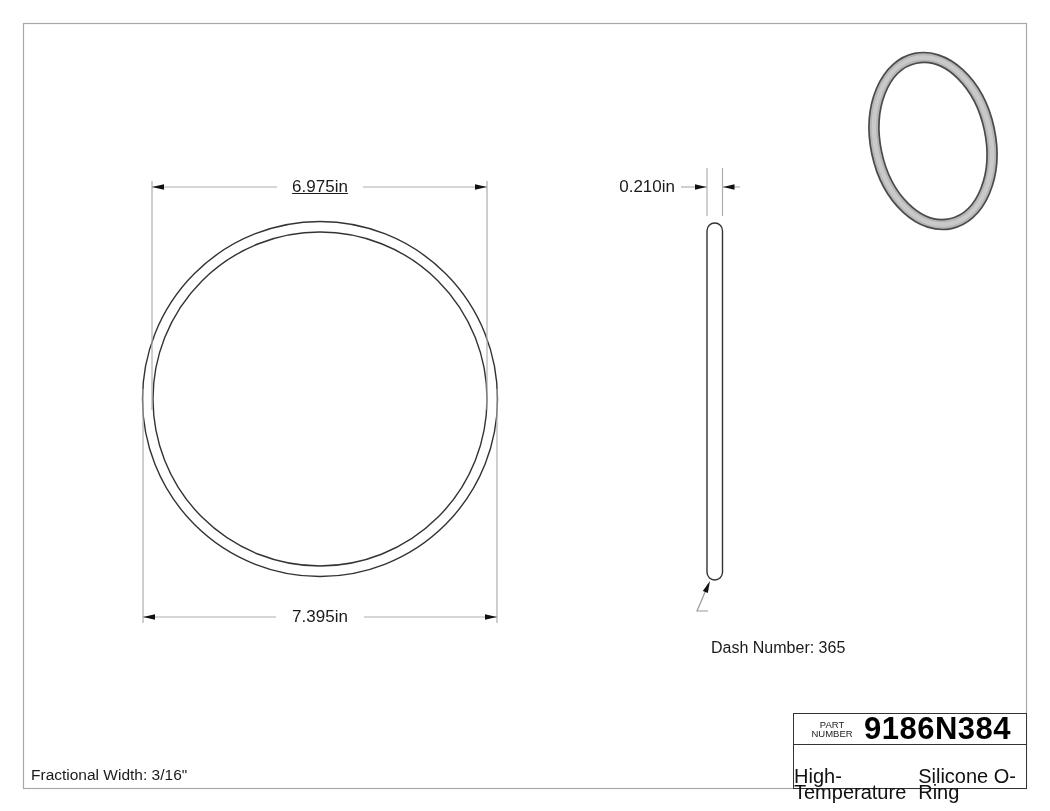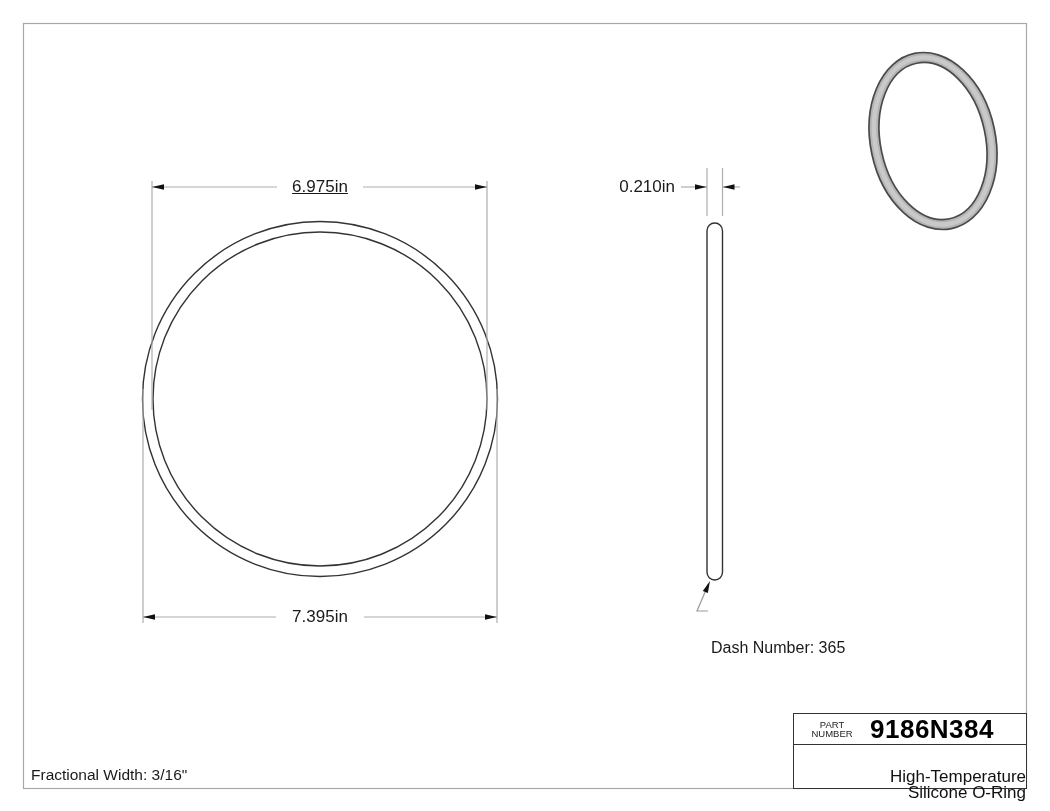--- a/index.html
+++ b/index.html
@@ -28,26 +28,26 @@
   }
   .pn-top{
     height:30px;border-bottom:1.4px solid #333;display:flex;align-items:center;
     flex:0 0 auto;
   }
   .pn-label{
     width:64px;padding-left:6px;text-align:center;font-size:9.5px;line-height:9.5px;
     color:#222;flex:0 0 auto;
   }
   .pn-number{
-    flex:1;text-align:center;padding-right:26px;font-size:26px;font-weight:bold;
+    flex:1;text-align:center;padding-right:26px;font-size:31px;font-weight:bold;
     letter-spacing:0.5px;color:#000;
   }
   .pn-desc{
-    flex:1;display:flex;flex-direction:column;align-items:flex-end;justify-content:center;
-    font-size:17px;line-height:15.5px;color:#111;
+    flex:1;display:flex;flex-direction:row;align-items:flex-start;justify-content:center;
+    font-size:20px;line-height:15.5px;color:#111;
   }
 </style>
 </head>
 <body>
 
 <svg width="1050" height="811" viewBox="0 0 1050 811">
 
   <rect x="23.5" y="23.5" width="1003" height="765" fill="none" stroke="#a8a8a8" stroke-width="1.2"></rect>
 
   <g>

